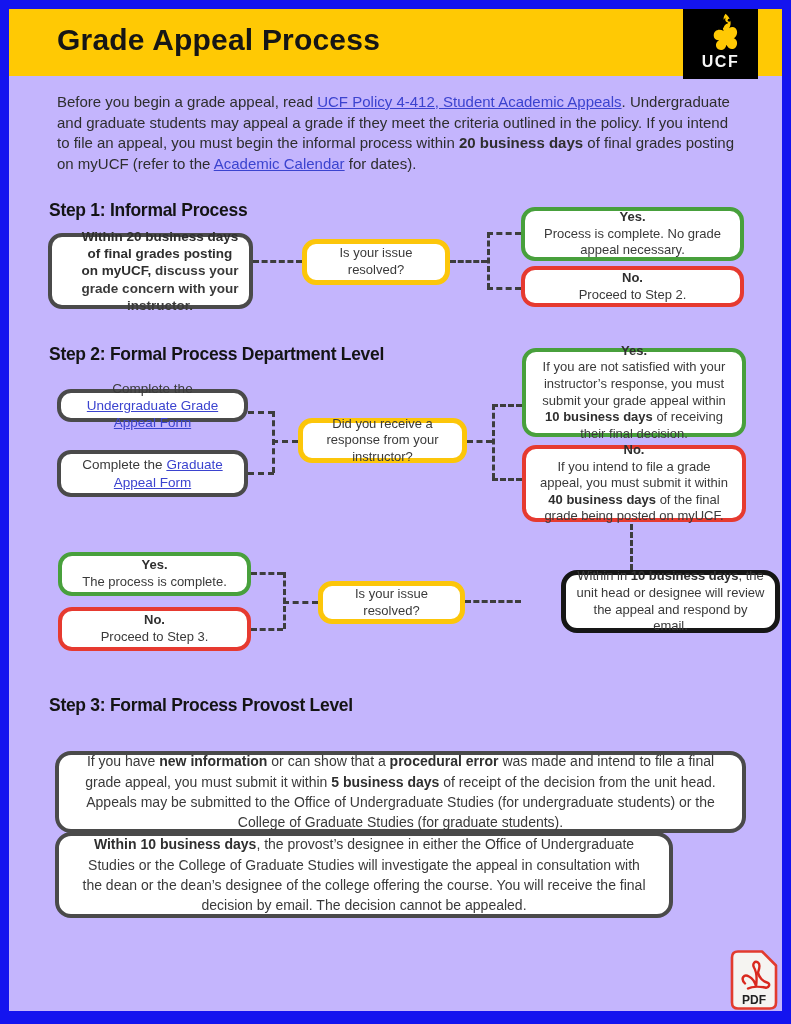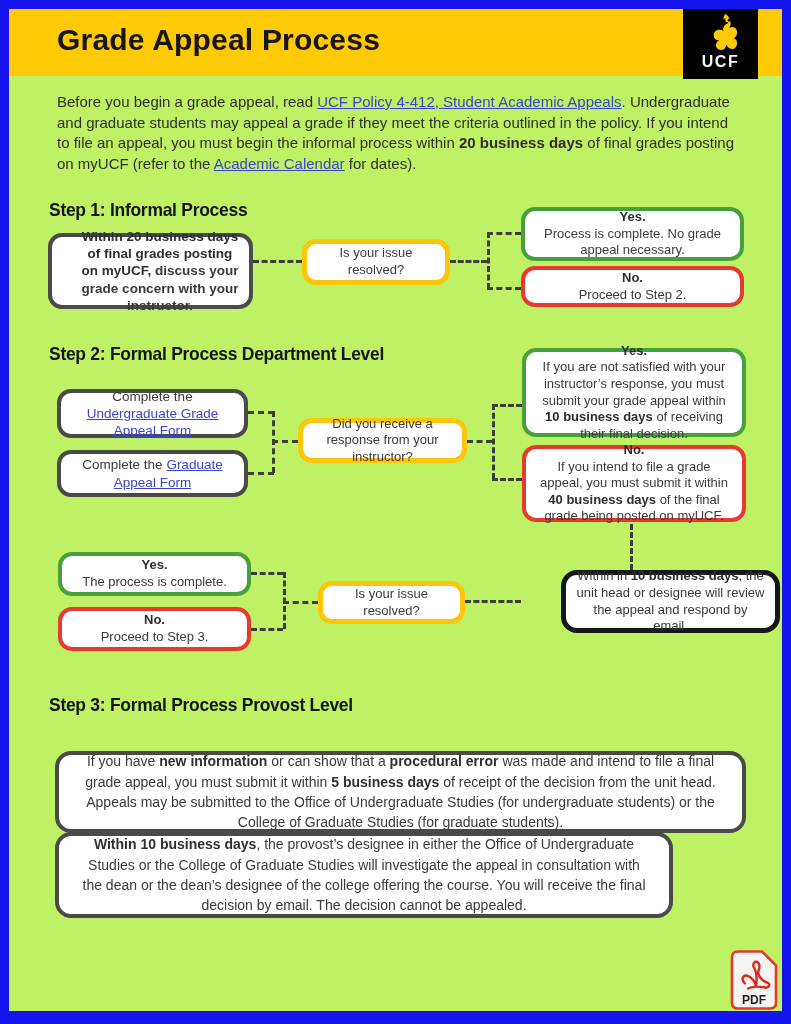--- a/index.html
+++ b/index.html
@@ -1,17 +1,17 @@
 <!DOCTYPE html>
 <html><head>
 <meta charset="utf-8">
 <style>
   html,body{margin:0;padding:0;background:#ffffff;}
   body{font-family:"Liberation Sans", sans-serif; -webkit-font-smoothing:antialiased;}
-  .page{position:relative;width:791px;height:1024px;background:#bef264;overflow:hidden;}
+  .page{position:relative;width:791px;height:1024px;background:#c4b5fd;overflow:hidden;}
   .frame{position:absolute;inset:0;border:9px solid #1414ef;border-bottom-width:13px;pointer-events:none;z-index:50;}
   .band{position:absolute;left:8px;top:8px;width:775px;height:68px;background:#ffc904;}
   .title{position:absolute;left:57px;top:23px;font-size:30px;font-weight:800;color:#161616;letter-spacing:.2px;white-space:nowrap;}
   .badge{position:absolute;left:683px;top:8px;width:75px;height:71px;background:#000;display:flex;flex-direction:column;align-items:center;justify-content:flex-start;z-index:2;}
   .badge svg{margin-top:4px;}
   .badge-txt{color:#f7f7f7;font-weight:700;font-size:16px;letter-spacing:1.5px;margin-top:1px;}
   .intro{position:absolute;left:57px;top:92px;width:684px;font-size:15px;line-height:20.5px;color:#2e2e2e;margin:0;}
   .step-h{position:absolute;font-size:19px;font-weight:800;color:#141414;letter-spacing:-.3px;transform:scaleX(.92);transform-origin:left center;white-space:nowrap;}
   .box{position:absolute;box-sizing:border-box;background:#fff;border-radius:14px;display:flex;flex-direction:column;align-items:center;justify-content:center;text-align:center;font-size:13px;line-height:1.28;color:#3a3a3a;padding:4px 9px;}
   .b-dark{border:4px solid #4a4a4a;}
@@ -65,21 +65,21 @@
   </div>
 
   <div class="hline" style="left:253px;top:260px;width:49px;"></div>
   <div class="hline" style="left:450px;top:260px;width:37px;"></div>
   <div class="vline" style="left:487px;top:232px;height:57px;"></div>
   <div class="hline" style="left:487px;top:232px;width:34px;"></div>
   <div class="hline" style="left:487px;top:287px;width:34px;"></div>
 
   <div class="step-h" style="left:49px;top:343px;">Step 2: Formal Process Department Level</div>
 
-  <div class="box b-dark" style="left:57px;top:389px;width:191px;height:49px;font-size:13.5px;">
+  <div class="box b-dark" style="left:57px;top:389px;width:191px;height:33px;font-size:13.5px;">
     <span><span>Complete the </span><a class="lnk">Undergraduate Grade Appeal Form</a></span>
   </div>
   <div class="box b-dark" style="left:57px;top:450px;width:191px;height:47px;font-size:13.5px;">
     <span><span>Complete the </span><a class="lnk">Graduate Appeal Form</a></span>
   </div>
   <div class="box b-yellow" style="left:298px;top:418px;width:169px;height:45px;">
     <span>Did you receive a response from your instructor?</span>
   </div>
   <div class="box b-green" style="left:522px;top:348px;width:224px;height:89px;">
     <b class="lbl">Yes.</b>

